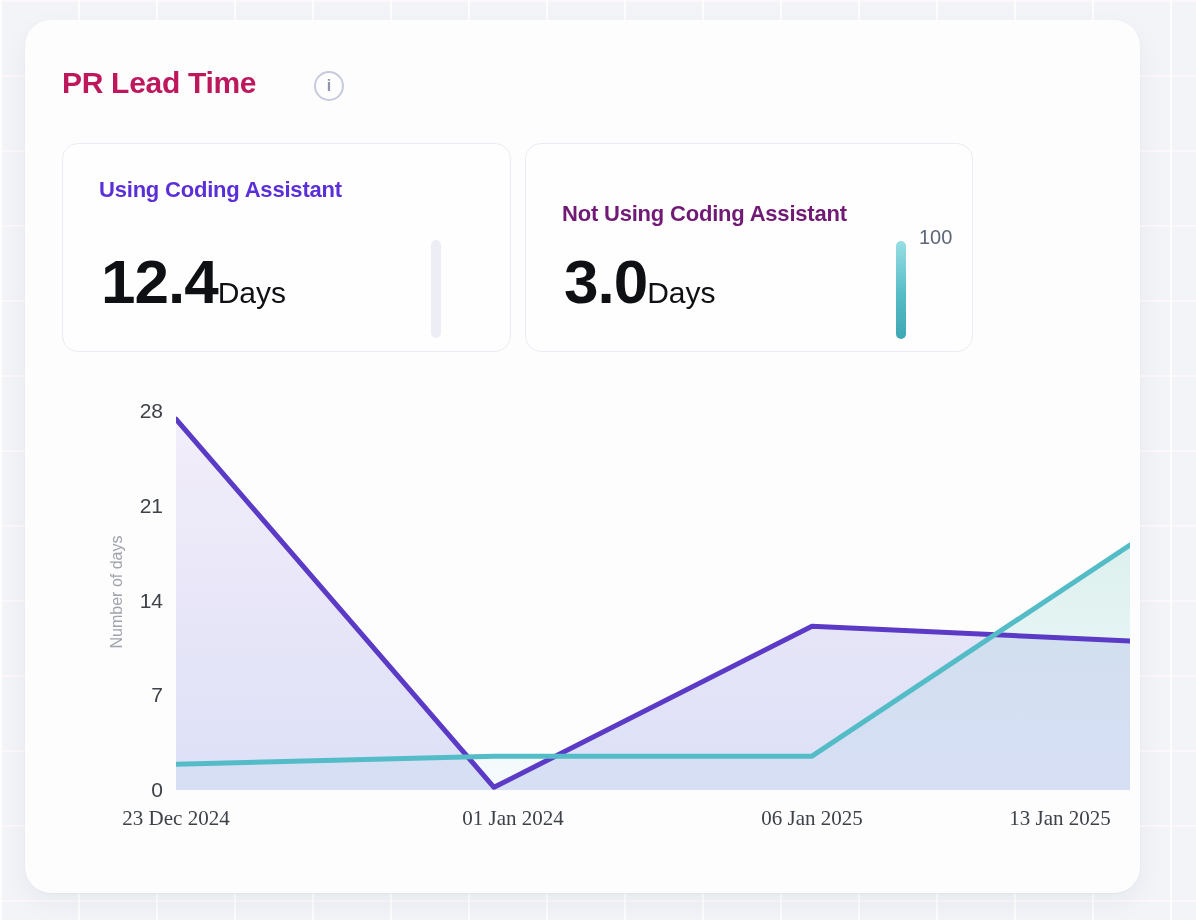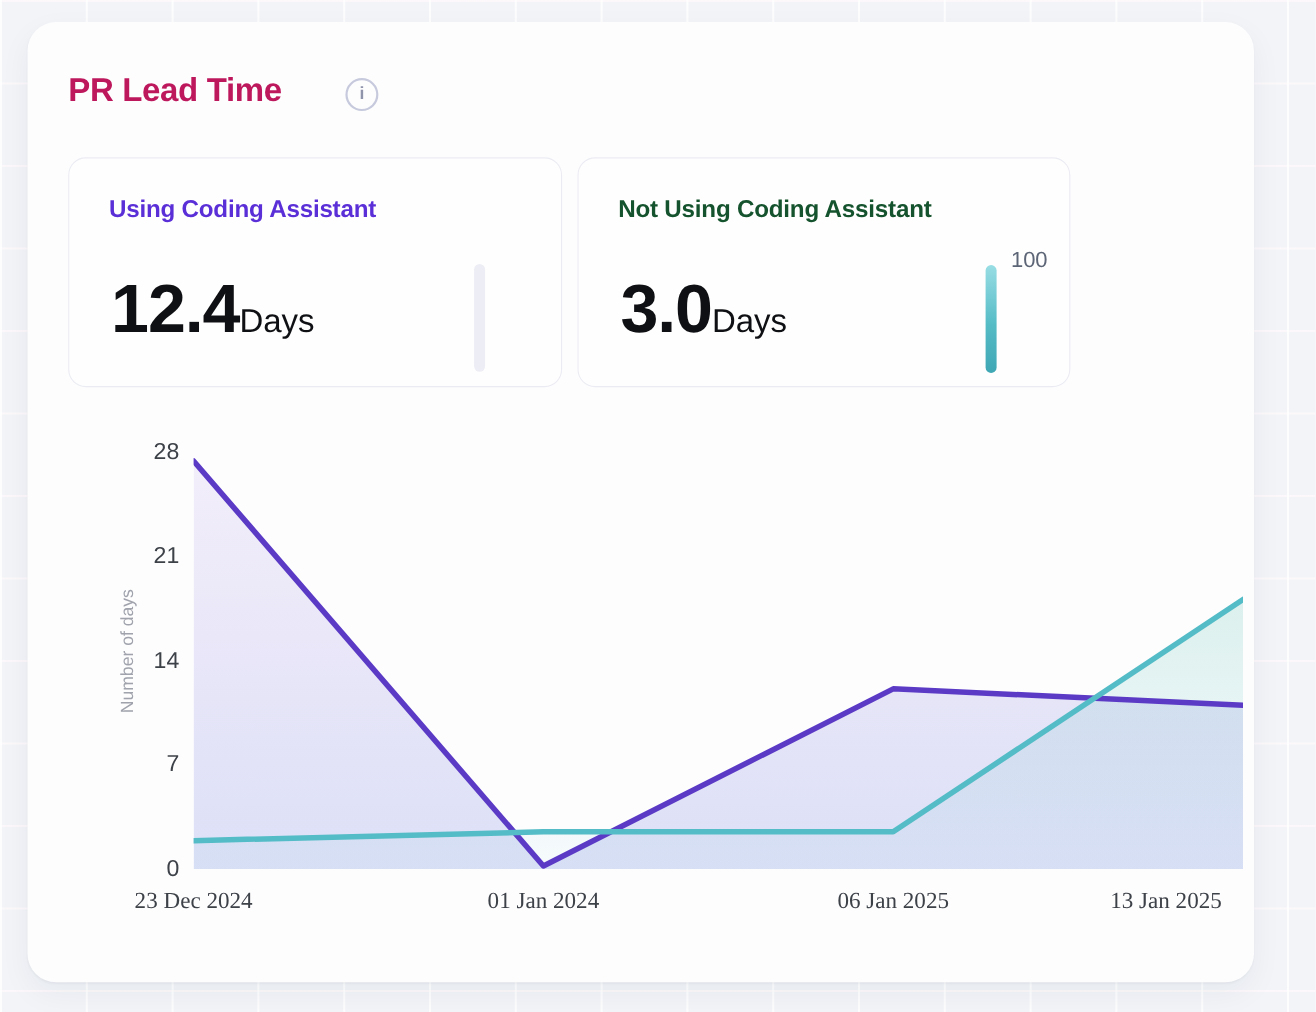--- a/index.html
+++ b/index.html
@@ -30,21 +30,21 @@
   .stat{
     position:absolute;top:123px;height:209px;box-sizing:border-box;
     background:#fffefe;border:1px solid #ebecf3;border-radius:16px;
   }
   .stat.a{left:37px;width:449px;}
   .stat.b{left:500px;width:448px;}
   .stat .label{
     position:absolute;left:36px;top:33px;font-size:22px;font-weight:700;letter-spacing:-.2px;
   }
   .stat.a .label{color:#5a2fd8;}
-  .stat.b .label{color:#14532d;}
+  .stat.b .label{color:#701a75;margin-top:24px;}
   .stat .valrow{
     position:absolute;left:38px;top:102px;display:flex;align-items:baseline;color:#0e1013;
   }
   .stat .value{font-size:62px;font-weight:700;letter-spacing:-1px;}
   .stat .unit{font-size:30px;font-weight:400;}
   .pill{position:absolute;width:10px;height:98px;border-radius:6px;}
   .stat.a .pill{left:368px;top:96px;background:#ededf5;}
   .stat.b .pill{left:370px;top:97px;background:linear-gradient(to bottom,#98dde4 0%,#55bcc6 55%,#3fa7b4 100%);}
   .gauge-label{
     position:absolute;left:393px;top:82px;font-size:20px;color:#5d6677;
@@ -97,21 +97,21 @@
   <div class="y-name">Number of days</div>
   <div class="y-ticks" id="y-ticks">
       <span style="top: 759px;">0</span>
       <span style="top: 664.25px;">7</span>
       <span style="top: 569.5px;">14</span>
       <span style="top: 474.75px;">21</span>
       <span style="top: 380px;">28</span>
     </div>
   <div class="x-ticks" id="x-ticks">
       <span style="left: 151px;">23 Dec 2024</span>
-      <span style="left: 469px; text-align: right;">01 Jan 2024</span>
+      <span style="left: 488px; text-align: right;">01 Jan 2024</span>
       <span style="left: 787px;">06 Jan 2025</span>
       <span style="left: 1035px;">13 Jan 2025</span>
     </div>
 
   <svg class="plot" id="plot" viewBox="0 0 954 379">
       <defs>
         <linearGradient id="gP" x1="0" y1="0" x2="0" y2="1">
           <stop offset="0" stop-color="rgba(98,45,200,0.07)"></stop>
           <stop offset="1" stop-color="rgba(70,95,215,0.18)"></stop>
         </linearGradient>

